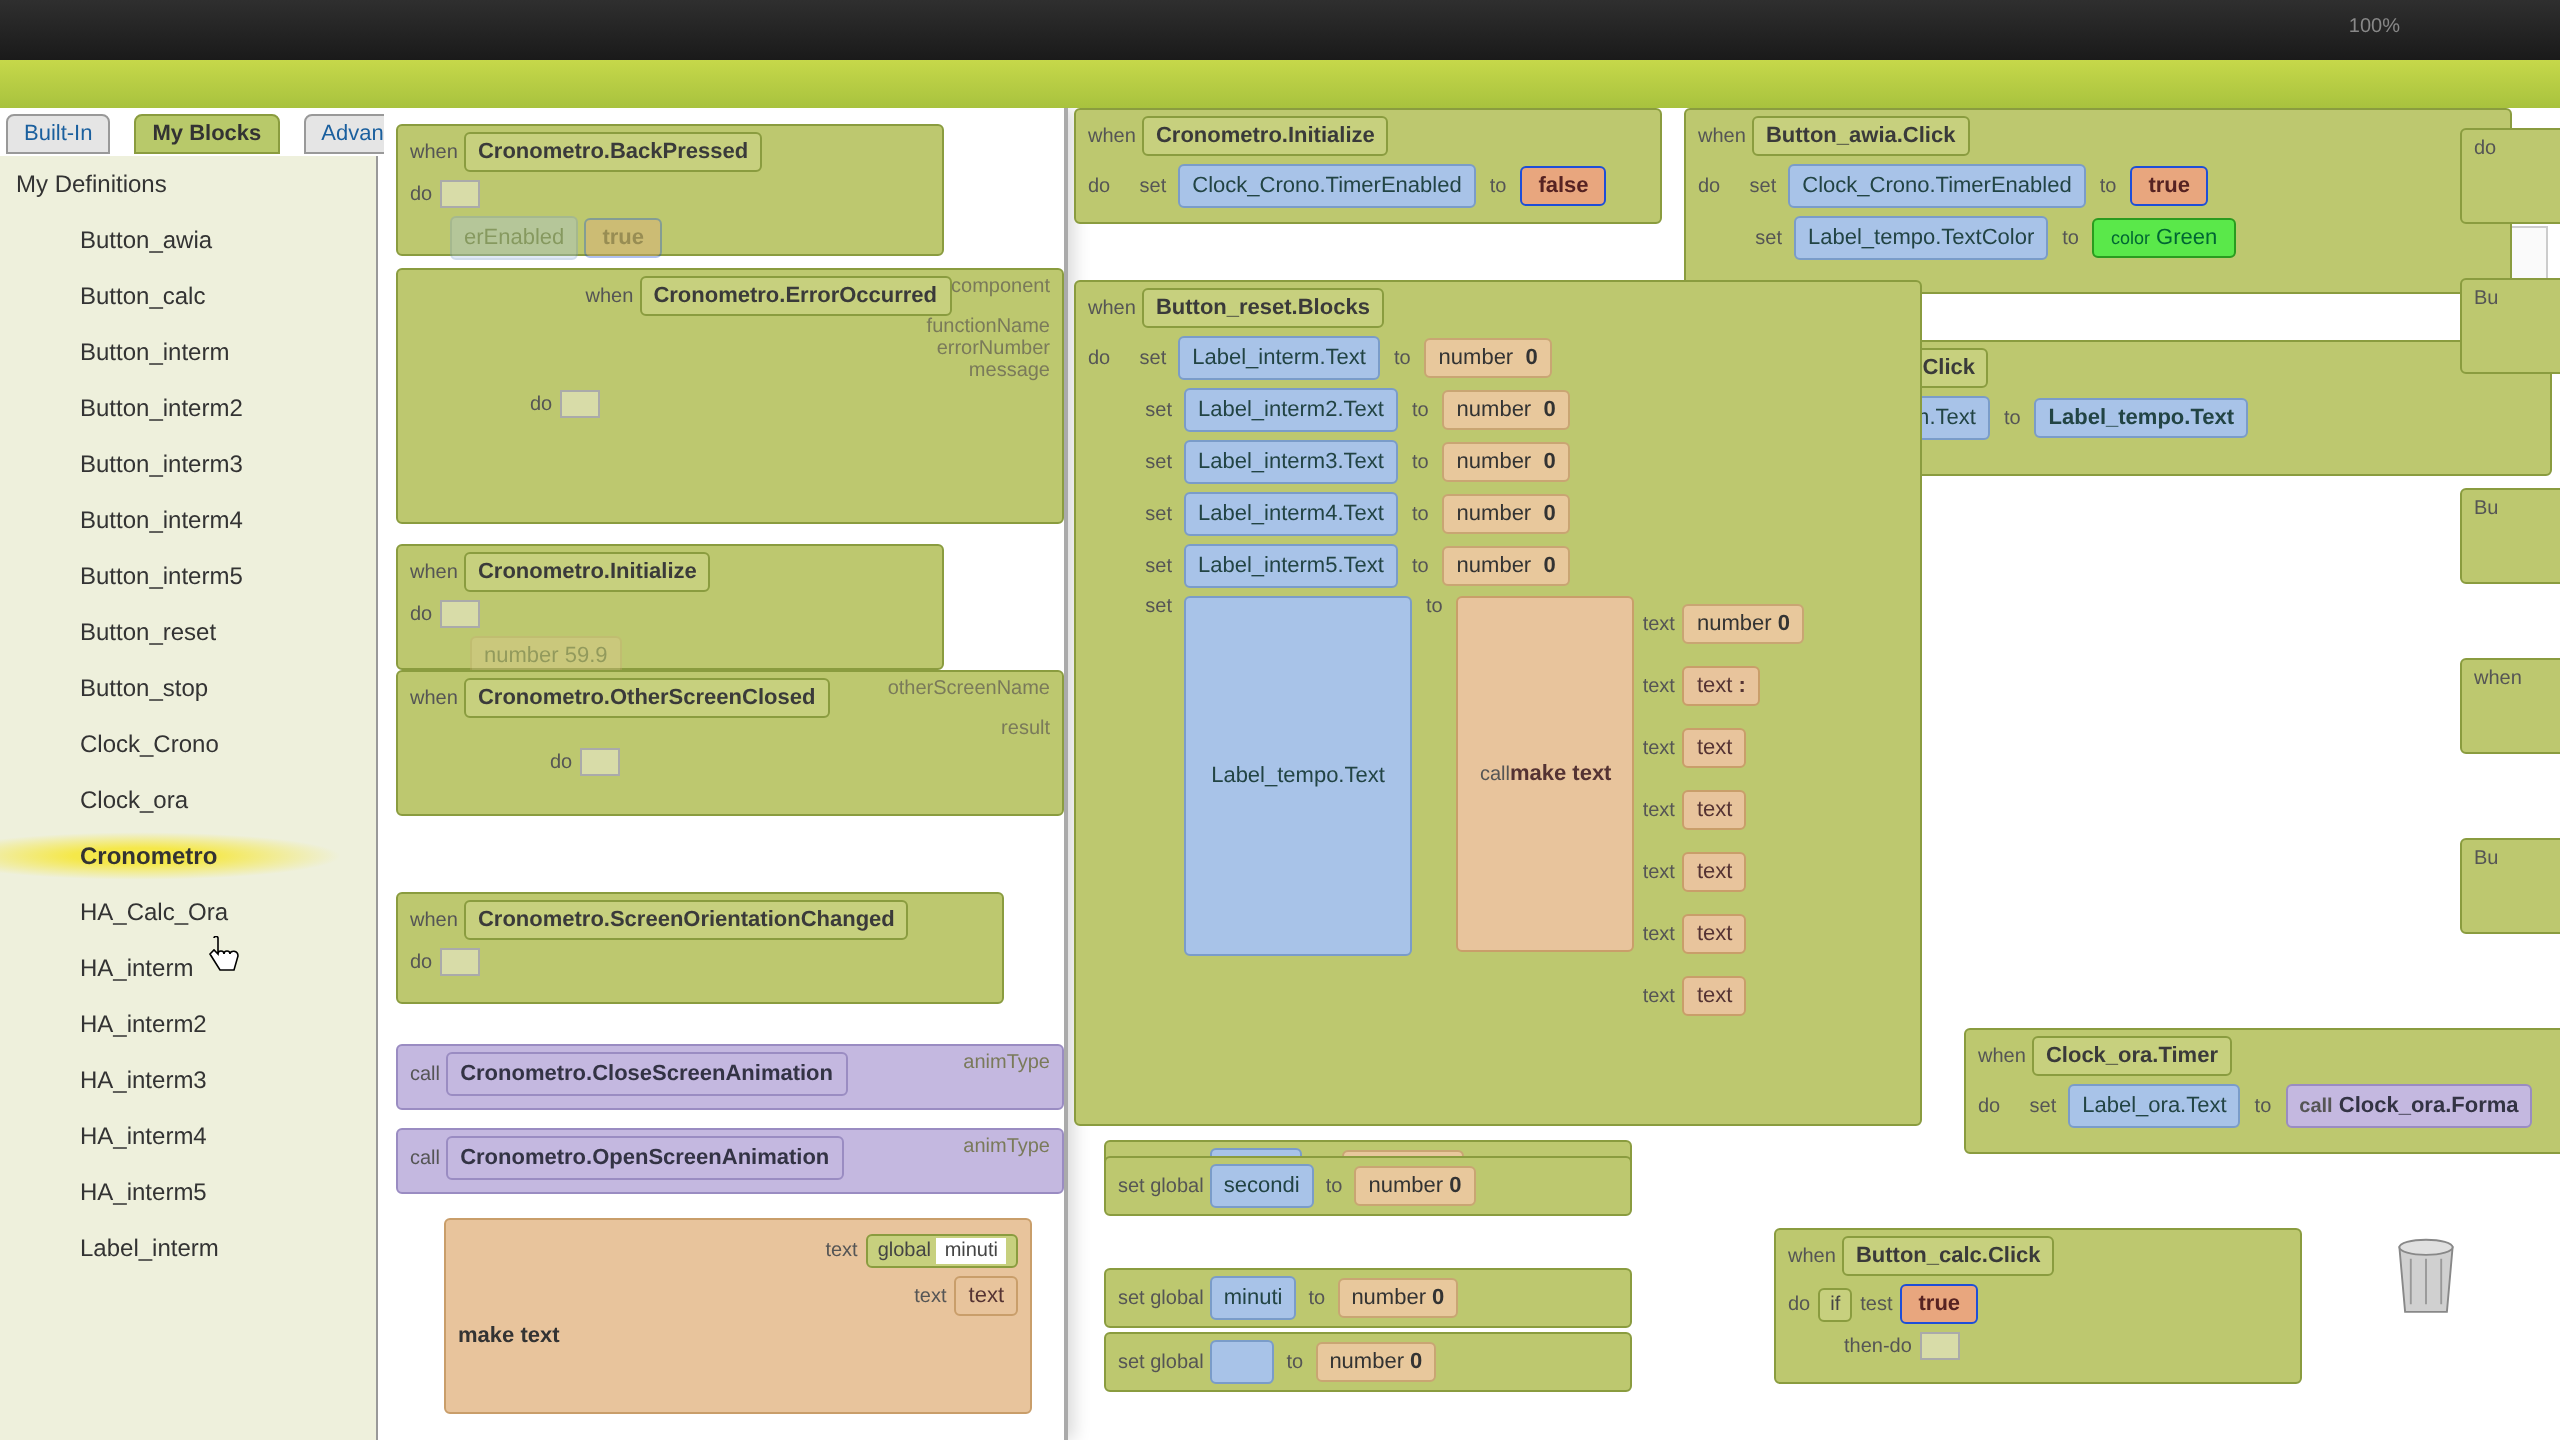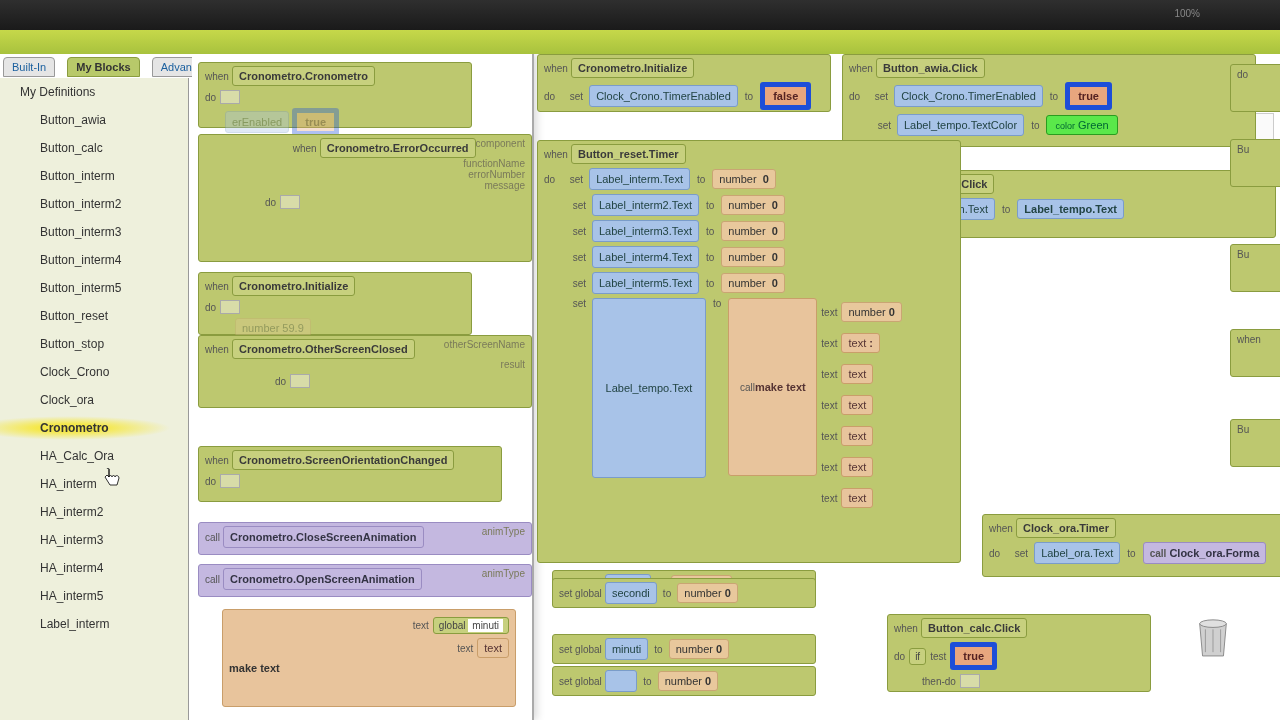--- a/index.html
+++ b/index.html
@@ -4,31 +4,31 @@
 <style>
 html,body{margin:0;padding:0;font-family:Arial,Helvetica,sans-serif;font-size:11px;background:#000;overflow:hidden}
 .screen{width:1280px;height:720px;position:relative;background:#fff}
 .topbar{position:absolute;top:0;left:0;right:0;height:30px;background:linear-gradient(#2f2f2f,#1a1a1a)}
 .ribbon{position:absolute;top:30px;left:0;right:0;height:24px;background:linear-gradient(#c6d84a,#a8c23e)}
 .tabs{position:absolute;top:57px;left:3px;height:20px;display:flex;gap:12px}
 .tab{padding:3px 8px;background:#e5e5e5;border:1px solid #999;border-radius:4px 4px 0 0;color:#1a5f9e;cursor:pointer;font-size:11px}
 .tab.active{background:#b8c96a;border-color:#8a9c3f;color:#333;font-weight:bold}
 .sidebar{position:absolute;top:78px;left:0;width:188px;bottom:0;background:#eef0dc;border-right:1px solid #999}
 .side-item{padding:7px 8px 7px 40px;color:#333;cursor:pointer;font-size:12px}
-.side-item:first-child{padding-left:20px}
+.side-item:first-child{padding-left:8px}
 .side-item.sel{background:radial-gradient(ellipse at 70px 50%,#f5e84a 20%,#eef0dc 60%);font-weight:bold}
 .side-item.sel .cur{position:relative}
 .canvas{position:absolute;top:54px;left:192px;right:0;bottom:0;background:#fff;overflow:hidden}
 .flyout{position:absolute;top:0;left:0;width:340px;bottom:0;background:rgba(255,255,255,0.95);border-right:2px solid #aaa;box-shadow:3px 0 8px rgba(0,0,0,.15)}
 .evblk{position:absolute;background:#bdc86f;border:1px solid #8a9c3f;border-radius:3px;padding:3px 6px;color:#333;font-size:11px}
 .evhdr{background:#c7d07e;border:1px solid #8a9c3f;border-radius:3px;padding:3px 6px;display:inline-block;color:#3a3a3a;font-weight:bold;font-size:11px}
 .doLbl{font-size:10px;color:#555}
 .setblk{background:#a8c3e8;border:1px solid #7a9cc9;border-radius:3px;padding:4px 6px;display:inline-block;color:#244;font-size:11px;font-weight:normal;position:relative}
 .numblk{background:#e8c89c;border:1px solid #c9a573;border-radius:3px;padding:3px 6px;display:inline-block;font-size:11px;color:#333}
-.boolblk{background:#e8a67e;border:5px solid #1d4ed8;border-radius:3px;padding:3px 8px;display:inline-block;font-size:11px;color:#522;font-weight:bold}
+.boolblk{background:#e8a67e;border:1px solid #1d4ed8;border-radius:3px;padding:3px 8px;display:inline-block;font-size:11px;color:#522;font-weight:bold}
 .colorblk{background:#5ae84a;border:1px solid #2a9c1f;border-radius:3px;padding:3px 8px;display:inline-block;font-size:11px;color:#063}
 .txtblk{background:#e8c49c;border:1px solid #c99e6a;border-radius:3px;padding:3px 6px;display:inline-block;font-size:11px;color:#533}
 .callblk{background:#c4b8e0;border:1px solid #9a8cc2;border-radius:3px;padding:4px 6px;display:inline-block;color:#334;font-size:11px;font-weight:bold}
 .getblk{background:#a8c3e8;border:1px solid #7a9cc9;border-radius:3px;padding:3px 6px;display:inline-block;color:#244;font-size:11px;font-weight:bold}
 .row{margin:4px 0;display:flex;align-items:center;gap:4px}
 .kw{font-size:10px;color:#555;width:24px;text-align:right;margin-right:2px}
 .tolbl{font-size:10px;color:#555;padding:0 3px}
 .slot{width:18px;height:12px;background:#d8dca8;border:1px solid #aaa;display:inline-block}
 .param{font-size:10px;color:#7a7a5a;text-align:right}
 .mmap{position:absolute;top:59px;right:6px;width:140px;height:30px;background:#fafafa;border:1px solid #ccc}
@@ -78,21 +78,21 @@
 
 <div class="canvas">
 
   <div class="mmap">
     <div class="mmbox" style="left:2px;top:2px;width:70px;height:24px"></div>
   </div>
 
   <div class="flyout">
 
     <div class="evblk" style="top:8px;left:6px;width:260px;height:58px">
-      <span class="doLbl">when</span> <span class="evhdr">Cronometro.Cronometro</span>
+      <span class="doLbl">when</span> <span class="evhdr">Cronometro.BackPressed</span>
       <div class="row">
             <span class="doLbl">do</span> 
             <span class="slot"></span>
           </div>
       <div style="opacity:.35;margin-left:20px"><span class="setblk">erEnabled</span> <span class="boolblk">true</span></div>
     </div>
 
     <div class="evblk" style="top:80px;left:6px;width:320px;height:120px">
       <div style="display:flex;justify-content:flex-end">
             <div><span class="doLbl">when</span> <span class="evhdr">Cronometro.ErrorOccurred</span></div>
@@ -191,21 +191,21 @@
     <div class="row">
           <span class="doLbl">do</span>
       <span class="kw">set</span> 
           <span class="setblk">Label_interm.Text</span>
       <span class="tolbl">to</span> 
           <span class="getblk">Label_tempo.Text</span>
     </div>
   </div>
 
   <div class="evblk" style="top:86px;left:345px;width:410px;height:415px">
-    <span class="doLbl">when</span> <span class="evhdr">Button_reset.Timer</span>
+    <span class="doLbl">when</span> <span class="evhdr">Button_reset.Blocks</span>
     <div class="row">
           <span class="doLbl">do</span>
       <span class="kw">set</span> 
           <span class="setblk">Label_interm.Text</span>
       <span class="tolbl">to</span> 
           <span class="numblk"><span>number</span> &nbsp;<b>0</b></span>
     </div>
     <div class="row" style="margin-left:18px">
           <span class="kw">set</span> 
           <span class="setblk">Label_interm2.Text</span>

